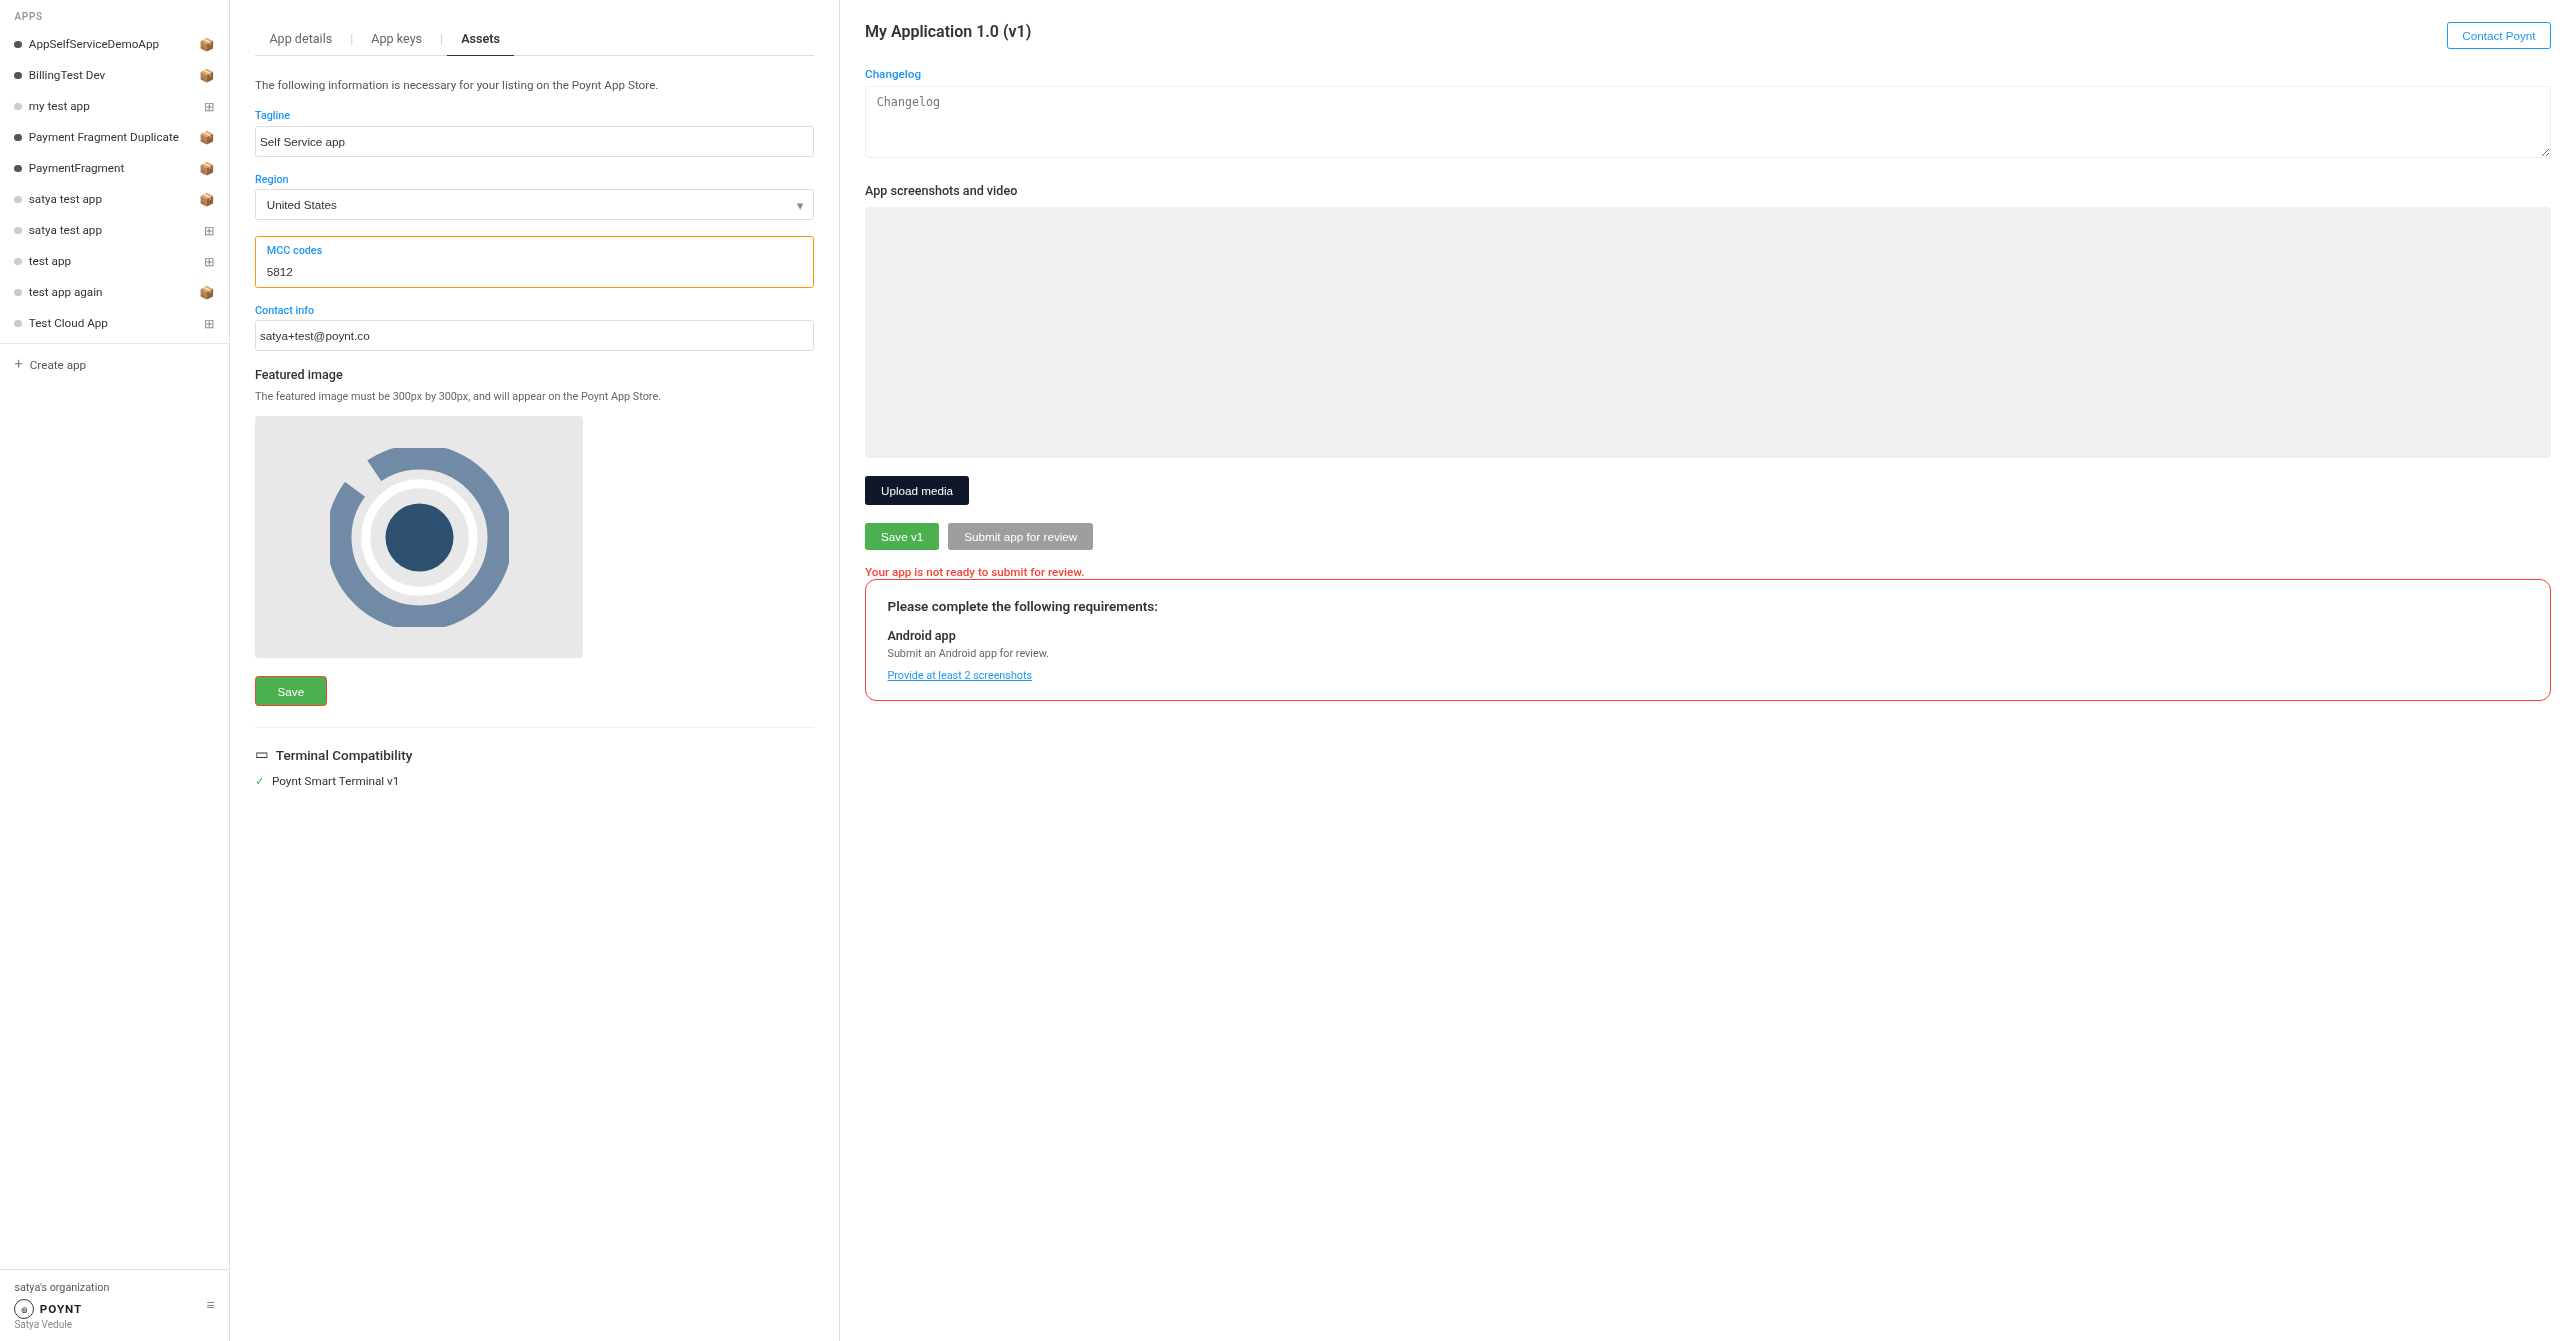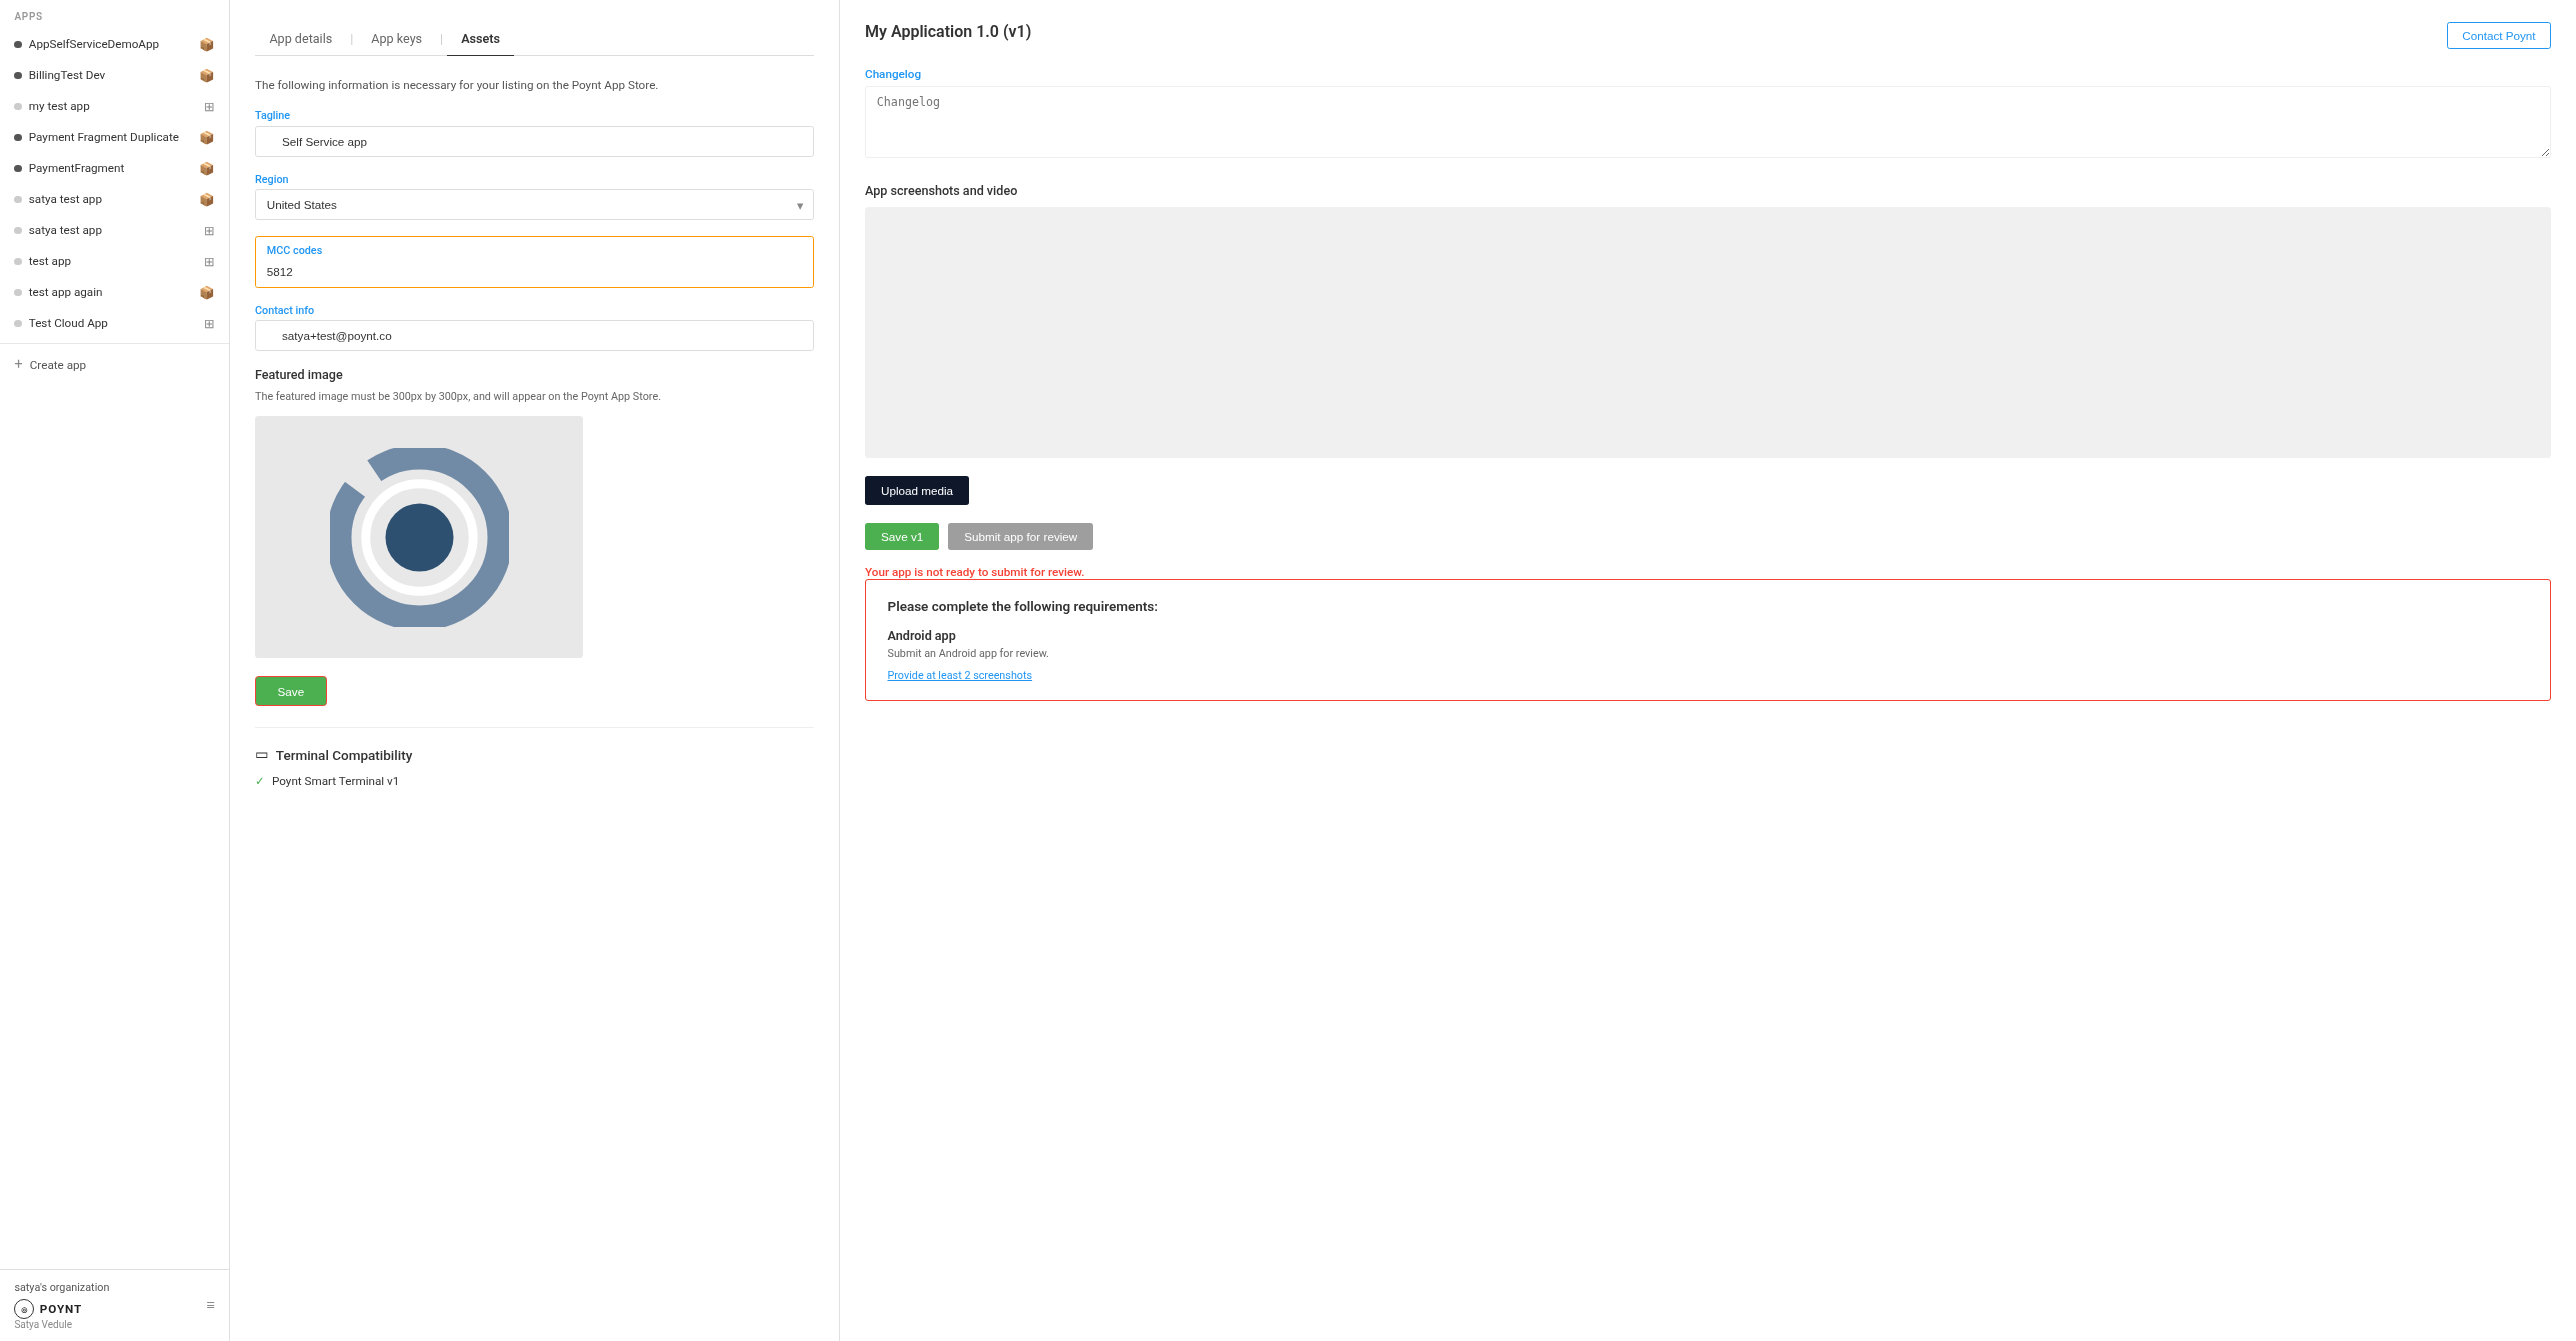--- a/index.html
+++ b/index.html
@@ -32,21 +32,21 @@
 
     
     .tabs { display: flex; gap: 0; border-bottom: 0.9px solid #ddd; margin-bottom: 21.5px; }
     .tab { padding: 9px 14.4px; font-size: 12.6px; color: #666; cursor: pointer; border-bottom: 1.8px solid transparent; margin-bottom: -0.9px; }
     .tab.active { color: #333; font-weight: 600; border-bottom: 1.8px solid #333; }
     .tab-divider { color: #ccc; padding: 9px 3.6px; }
 
     
     .field-group { margin-bottom: 16px; }
     .field-label { font-size: 10.8px; color: #2196F3; margin-bottom: 3.6px; font-weight: 500; }
-    .field-input { width: 100%; padding: 8px 26px; border: 0.9px solid #ddd; border-radius: 2.7px; font-size: 11.7px; color: #333; background: #fff; outline: none; }
+    .field-input { width: 100%; padding: 8px 4px; border: 0.9px solid #ddd; border-radius: 2.7px; font-size: 11.7px; color: #333; background: #fff; outline: none; }
     .field-select { width: 100%; padding: 8px 10.8px; border: 0.9px solid #ddd; border-radius: 2.7px; font-size: 11.7px; color: #333; background: #fff; outline: none; appearance: none; -webkit-appearance: none; cursor: pointer; }
     .select-wrapper { position: relative; }
     .select-wrapper::after { content: '▾'; position: absolute; right: 10.8px; top: 50%; transform: translateY(-50%); color: #888; pointer-events: none; }
     .field-mcc { border: 1.8px solid #FF9800; border-radius: 2.7px; }
     .field-mcc .field-label { padding: 7.2px 10.8px 0; }
     .field-mcc .field-input { border: none; outline: none; padding: 3.6px 10.8px 9px; }
 
     .description-text { font-size: 11.7px; color: #555; margin-bottom: 14.4px; line-height: 1.5; }
 
     
@@ -76,21 +76,21 @@
     .screenshots-section { margin-bottom: 18px; }
     .screenshots-title { font-size: 12.6px; font-weight: 500; color: #333; margin-bottom: 9px; }
     .screenshots-area { width: 100%; height: 251px; background: #f0f0f0; border-radius: 3.6px; margin-bottom: 10.8px; }
     .upload-btn { background: #0f172a; color: #fff; border: none; border-radius: 2.7px; padding: 8px 16px; font-size: 11.7px; cursor: pointer; margin-bottom: 18px; }
     .actions-section { margin-bottom: 14.4px; }
     .actions-title { font-size: 12.6px; font-weight: 500; color: #333; margin-bottom: 9px; }
     .actions-row { display: flex; gap: 9px; align-items: center; margin-bottom: 10.8px; }
     .save-v1-btn { background: #4CAF50; color: #fff; border: none; border-radius: 2.7px; padding: 7.2px 16px; font-size: 11.7px; cursor: pointer; }
     .submit-btn { background: #9E9E9E; color: #fff; border: none; border-radius: 2.7px; padding: 7.2px 16px; font-size: 11.7px; cursor: pointer; }
     .not-ready-text { color: #f44336; font-size: 11.7px; font-weight: 500; margin-bottom: 0; }
-    .requirements-box { border: 0.9px solid #f44336; border-radius: 3px; padding: 18px 21.5px; }
+    .requirements-box { border: 0.9px solid #f44336; border-radius: 11px; padding: 18px 21.5px; }
     .req-title { font-size: 13.5px; font-weight: 600; color: #333; margin-bottom: 14.4px; }
     .req-item-title { font-size: 12.6px; font-weight: 600; color: #333; margin-bottom: 3.6px; }
     .req-item-desc { font-size: 10.8px; color: #666; margin-bottom: 7.2px; }
     .req-link { font-size: 10.8px; color: #2196F3; text-decoration: underline; cursor: pointer; margin-top: 20px; }
   </style>
 </head>
 <body>
 
 <div id="sidebar">
   <div class="sidebar-header">APPS</div>

